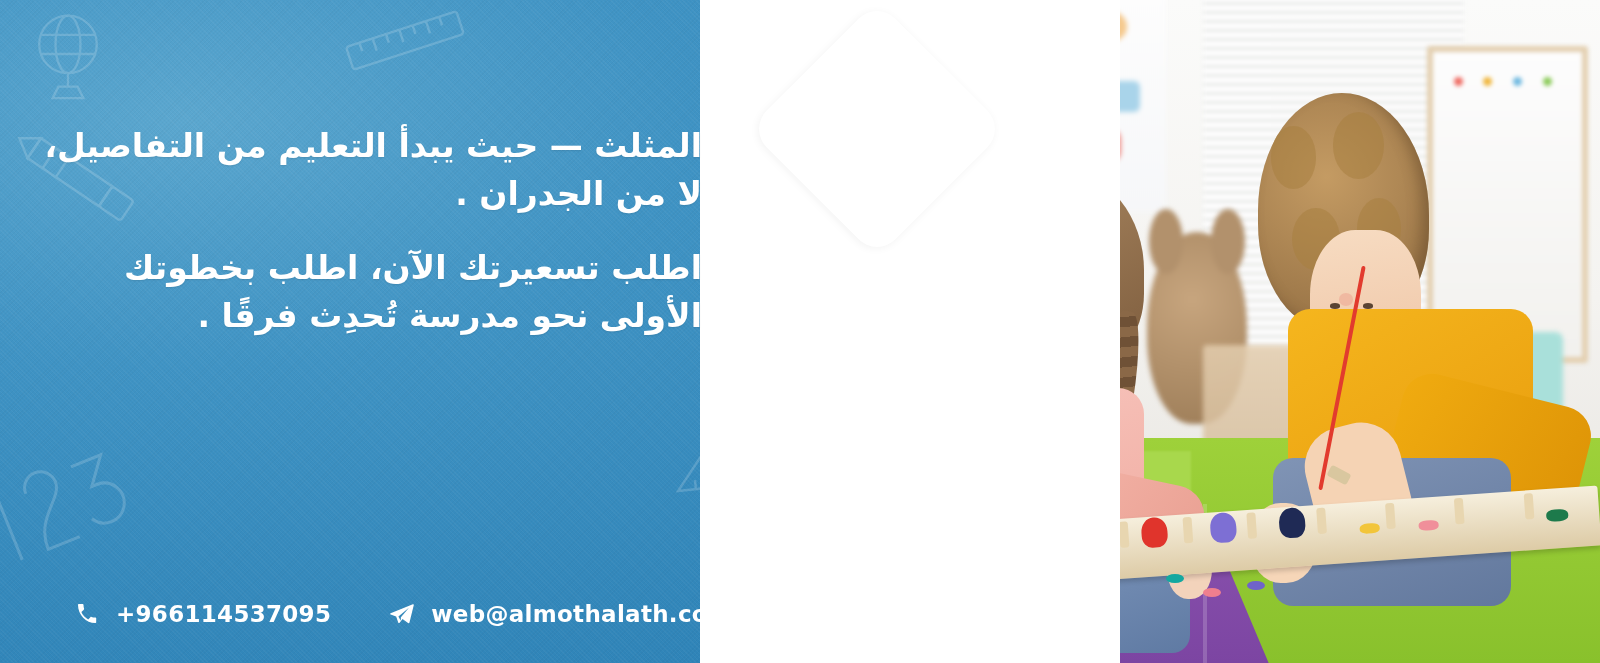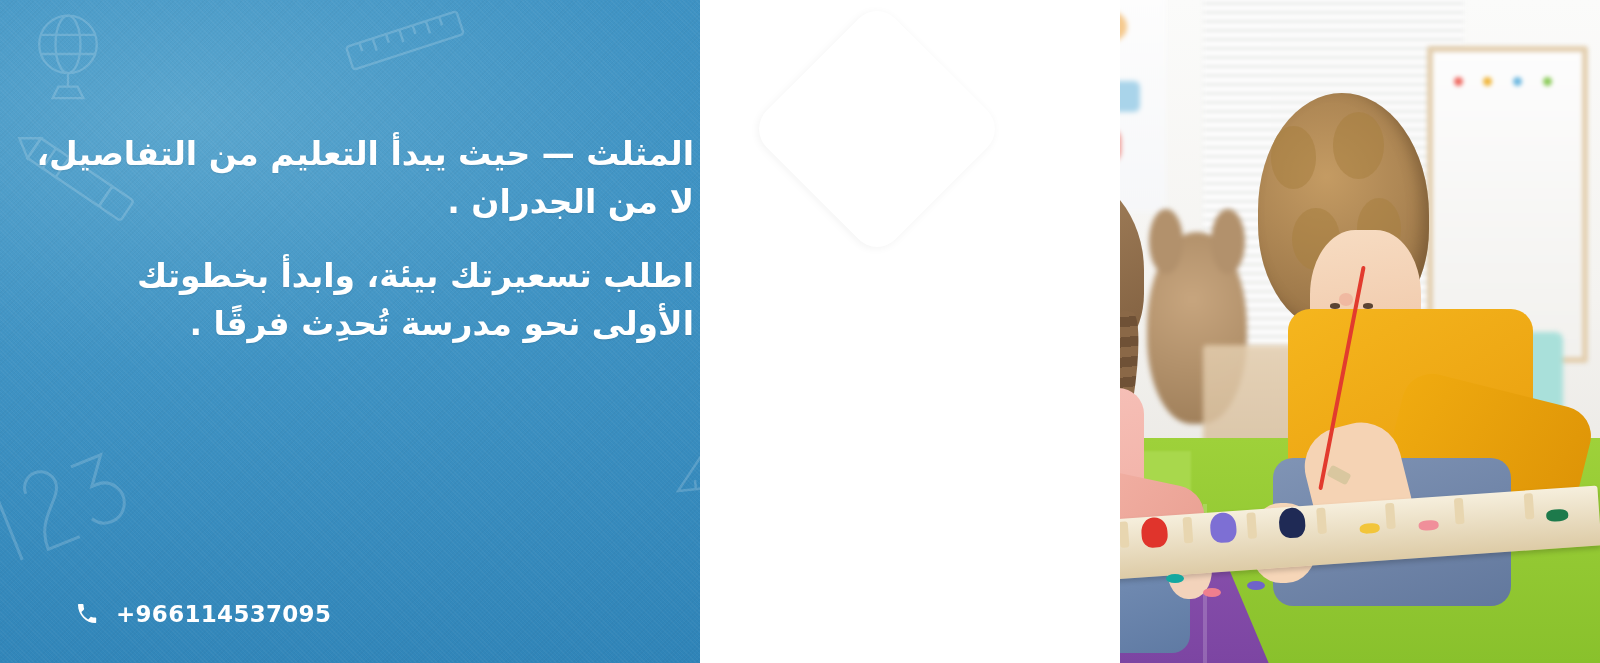--- a/index.html
+++ b/index.html
@@ -260,21 +260,21 @@
   .doodle svg{display:block;}
 
   
   .content{
     position:absolute;z-index:6;
     top:0;left:0;width:760px;height:663px;
     box-sizing:border-box;
     padding:118px 28px 0 22px;
     direction:rtl;text-align:right;
   }
-  .bullets{list-style:none;margin:12px;padding:0;}
+  .bullets{list-style:none;margin:4px;padding:0;}
   .bullets li{
     position:relative;
     color:#ffffff;
     font-size:33px;
     line-height:1.45;
     font-weight:700;
     padding-right:26px;
     margin-bottom:16px;
     text-shadow:0 1px 2px rgba(0,0,0,.10);
     letter-spacing:0;
@@ -477,31 +477,39 @@
       <path d="M24 80v-9M40 80v-13M56 80v-9M72 80v-13M88 80v-9M104 80v-13"></path>
     </svg>
   </div>
 
   <div class="diamond"></div>
   <div class="diamond-low"></div>
 
   <div class="content">
     <ul class="bullets">
       <li>المثلث — حيث يبدأ التعليم من التفاصيل، لا من الجدران .</li>
-      <li class="spaced">اطلب تسعيرتك بيئة، وابدأ بخطوتك الأولى نحو مدرسة تُحدِث فرقًا .</li>
+      <li class="spaced">اطلب تسعيرتك الآن، اطلب بخطوتك الأولى نحو مدرسة تُحدِث فرقًا .</li>
     </ul>
   </div>
 
   <div class="contact">
 
     <div class="contact-item">
       <span class="ico">
         <svg viewBox="0 0 24 24" width="24" height="24" fill="currentColor">
           <path d="M6.6 10.8c1.5 2.9 3.7 5.1 6.6 6.6l2.2-2.2c.3-.3.7-.4 1.1-.3 1.2.4 2.4.6 3.7.6.6 0 1 .4 1 1V20c0 .6-.4 1-1 1C11.2 21 3 12.8 3 2.9c0-.6.4-1 1-1h3.5c.6 0 1 .4 1 1 0 1.3.2 2.5.6 3.7.1.4 0 .8-.3 1.1l-2.2 2.1z"></path>
         </svg>
       </span>
       <span class="txt">+966114537095</span>
     </div>
 
+    <div class="contact-item">
+      <span class="ico">
+        <svg viewBox="0 0 24 24" width="26" height="26" fill="currentColor">
+          <path d="M22 3L1.5 11.3c-.6.2-.6 1 0 1.2l5.1 1.8 1.9 5.6c.2.6 1 .7 1.3.2l2.7-3.6 5.1 3.8c.5.4 1.2.1 1.3-.5L22.9 3.7c.1-.6-.4-1-.9-.7zM8.7 14.2l9.7-7.9-7.4 8.6-.2 3.3-2.1-4z"></path>
+        </svg>
+      </span>
+      <span class="txt">web@almothalath.com</span>
+    </div>
 
   </div>
 
 </div>
 
 </body></html>

